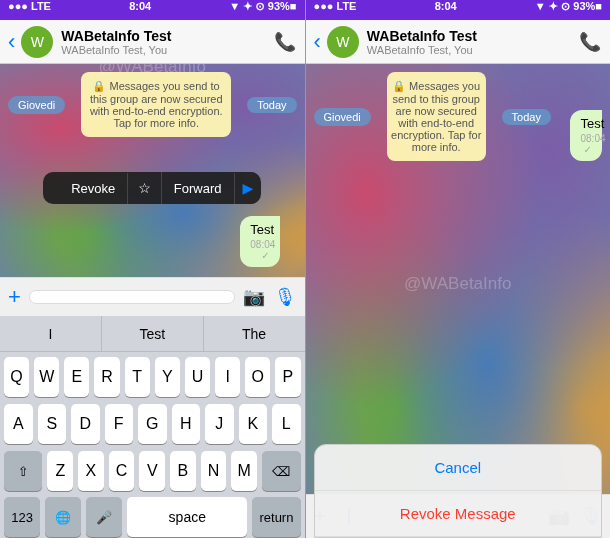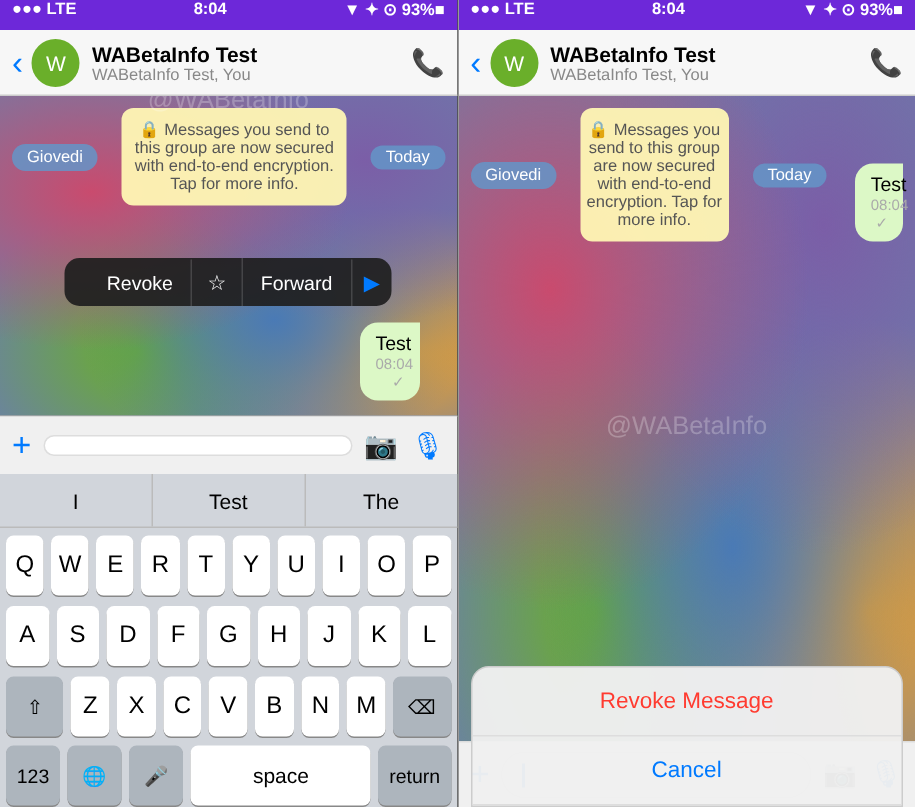--- a/index.html
+++ b/index.html
@@ -512,17 +512,17 @@
     <span class="plus-btn">+</span>
     <div class="text-input-box">
       <span class="cursor"></span>
     </div>
     <span class="camera-icon">📷</span>
     <span class="mic-icon">🎙</span>
   </div>
 
   <div class="revoke-dialog">
     <div class="revoke-dialog-inner">
+      <div class="revoke-option revoke-option-blue">Cancel</div>
       <div class="revoke-option revoke-option-red">Revoke Message</div>
-      <div class="revoke-option revoke-option-blue">Cancel</div>
     </div>
   </div>
 </div>
 
 </body></html>

